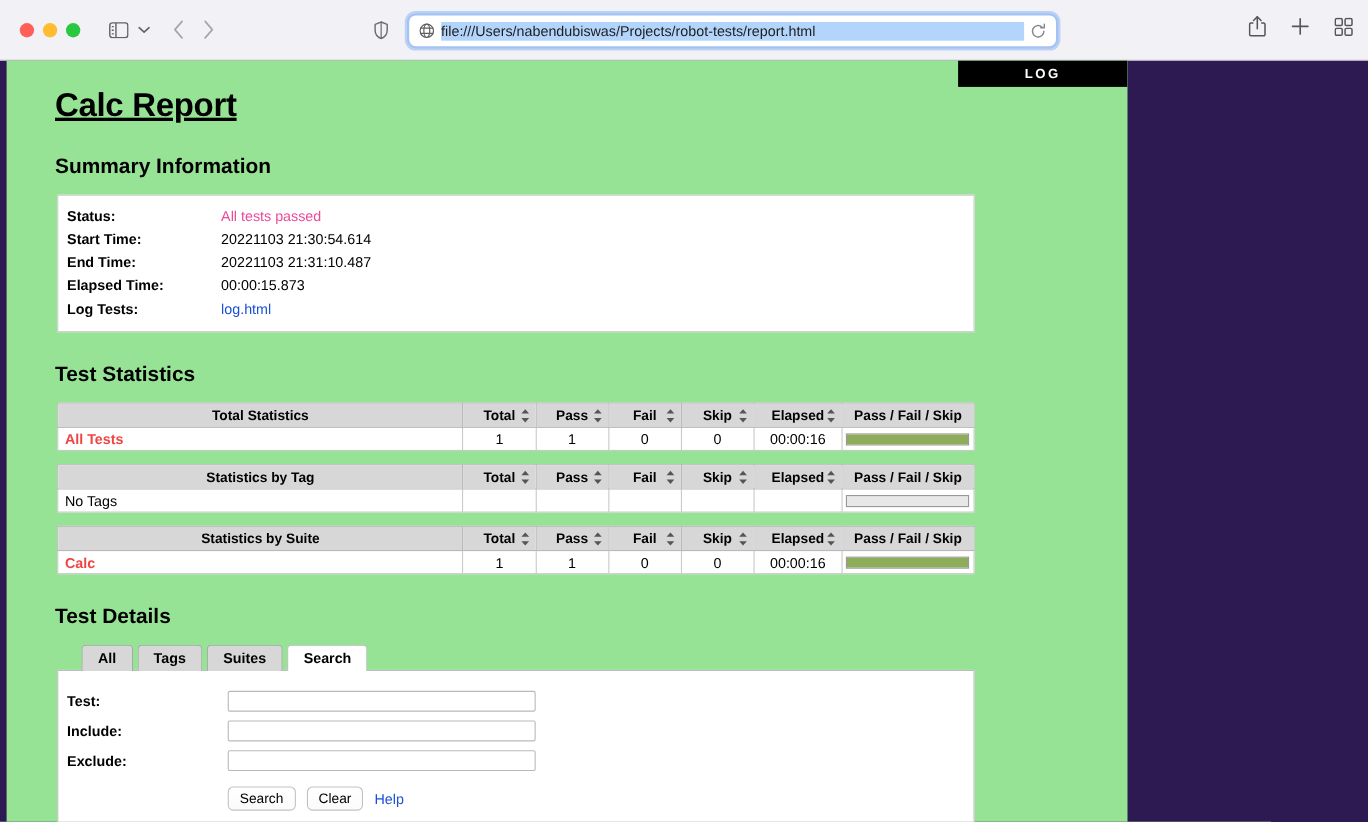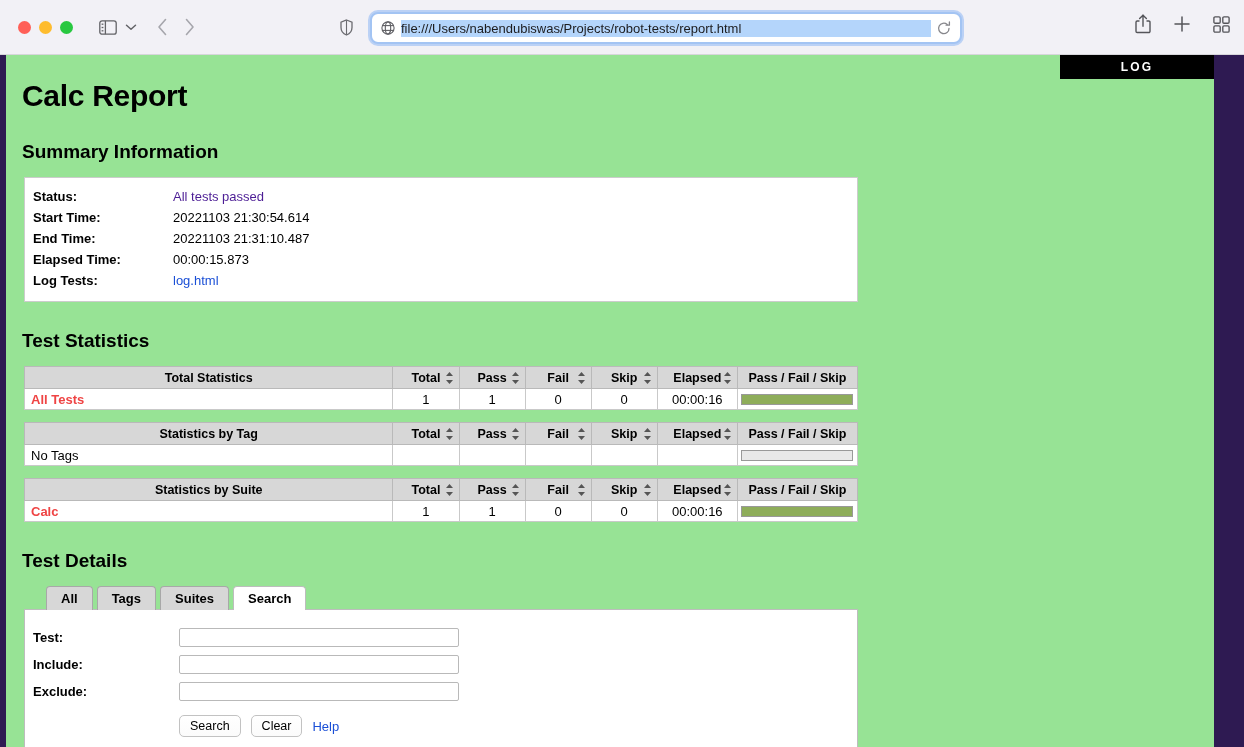--- a/index.html
+++ b/index.html
@@ -60,38 +60,39 @@
   .shield-icon { position: absolute; left: 340px; top: 19px; color: #6b6b70; }
 
   .chrome-right {
     position: absolute; right: 14px; top: 14px;
     display: flex; gap: 22px; align-items: center; color: #55555a;
   }
 
   
   .viewport {
     position: absolute; top: 55px; left: 6px;
-    width: 1208px; height: 692px;
+    width: 1019px; height: 692px;
     background: #97e395;
     overflow: hidden;
+    padding-left: 28px;
   }
 
   .log-badge {
     position: absolute; top: 0px; right: 0px;
     width: 154px; height: 24px;
     background: #000000;
     color: #ffffff;
     font-size: 12px; font-weight: bold;
     letter-spacing: 2.2px;
     display: flex; align-items: center; justify-content: center;
   }
 
   .content { position: relative; padding: 10px 0 0 10px; width: 1238px; }
 
-  .report-head { position: relative; width: 842px; }
+  .report-head { position: relative; width: 842px; text-decoration: underline; }
   h1.report-title {
     margin: 14px 0 0 6px;
     font-size: 30px; font-weight: bold; color: #000;
     letter-spacing: -0.3px;
   }
   .generated {
     position: absolute; right: 0px; top: 18px;
     text-align: right; font-size: 12px; color: #000; line-height: 1.5;
   }
 
@@ -105,21 +106,21 @@
     margin-left: 8px;
     width: 834px;
     background: #fff;
     border: 1px solid #ccc;
     padding: 8px 0px 10px 0px;
   }
   table.summary { border-collapse: collapse; width: 100%; }
   table.summary td { font-size: 13px; padding: 3px 0; vertical-align: top; }
   table.summary td.label { font-weight: bold; width: 148px; padding-left: 8px; color: #000; }
   table.summary td.value { color: #000; }
-  .pass-text { color: #4c1d95; margin-top: 26px; }
+  .pass-text { color: #ec4899; margin-top: 26px; }
   a.link { color: #1a4fd6; text-decoration: none; }
 
   
   .stats-table {
     margin: 0 0 12px 8px;
     width: 834px;
     border-collapse: collapse;
     background: #fff;
     border: 1px solid #b9b9b9;
     table-layout: fixed;

